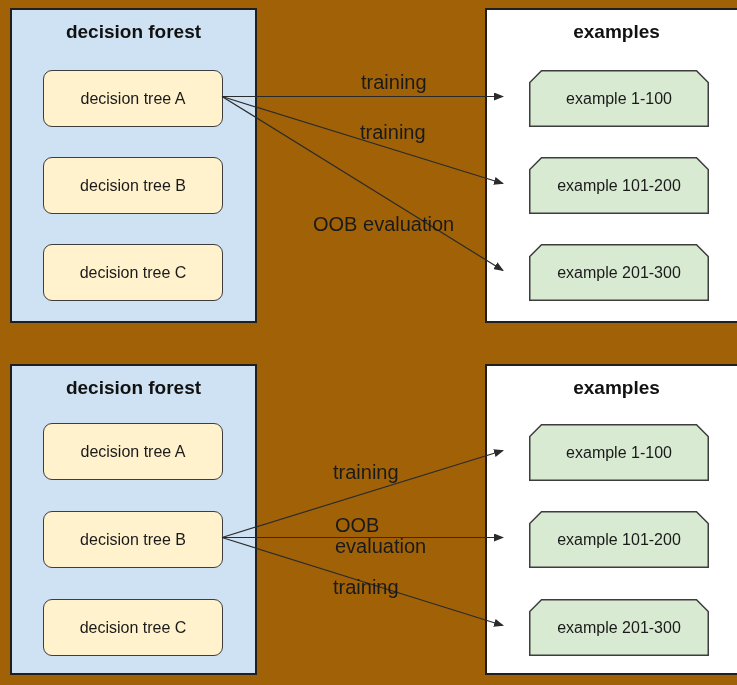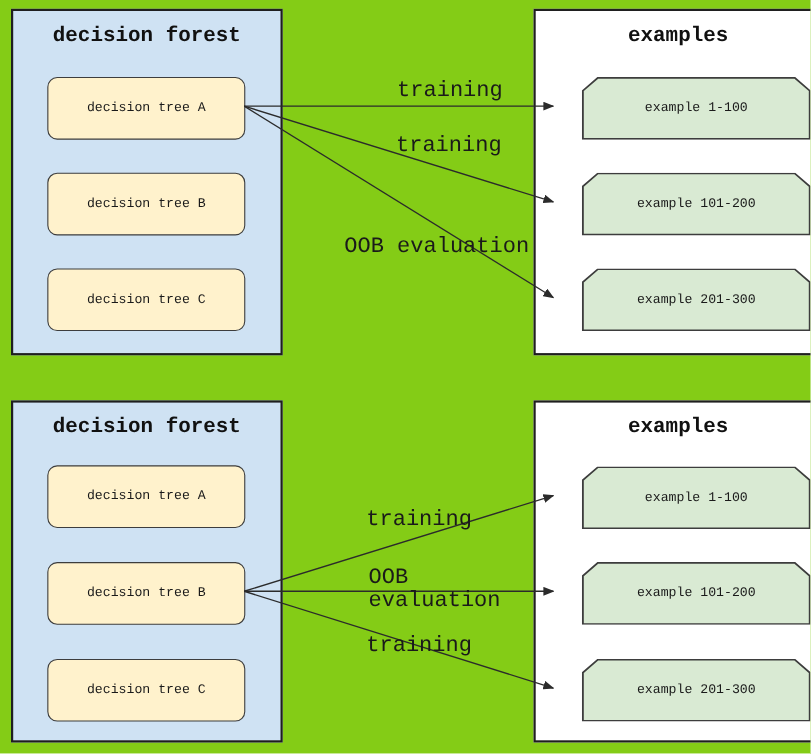--- a/index.html
+++ b/index.html
@@ -1,40 +1,40 @@
 <!DOCTYPE html>
 <html style="--forest_fill: #cfe2f3; --examples_fill: #ffffff; --tree_fill: #fff2cc; --example_fill: #d9ead3; --box_border: #3d3d3d; --panel_border: #1f1f1f; --arrow: #2b2b2b;"><head>
 <meta charset="utf-8">
 <style>
   html,body{margin:0;padding:0;background:#ffffff;}
   .canvas{
     position:relative;width:737px;height:685px;overflow:hidden;
-    font-family:Liberation Mono, monospace;color:#1a1a1a;background:#84cc16;
+    font-family:Liberation Sans, sans-serif;color:#1a1a1a;background:#a16207;
   }
   .panel{
     position:absolute;box-sizing:border-box;
     border:2px solid var(--panel_border);
   }
   .panel-forest{left:10px;width:247px;background:var(--forest_fill);}
   .panel-examples{left:485px;width:263px;background:var(--examples_fill);}
   .panel-title{
     margin:0;padding-top:11px;text-align:center;
     font-size:19px;font-weight:bold;line-height:1.2;color:#111;
   }
   .tree-box{
     position:absolute;left:31px;width:180px;height:57px;box-sizing:border-box;
     background:var(--tree_fill);border:1.5px solid var(--box_border);border-radius:9px;
     display:flex;align-items:center;justify-content:center;
   }
   .example-box{
-    position:absolute;left:42px;width:208px;height:57px;
+    position:absolute;left:42px;width:180px;height:57px;
     display:flex;align-items:center;justify-content:center;
   }
   .example-shape{position:absolute;inset:0;width:100%;height:100%;}
-  .box-label{position:relative;font-size:12px;line-height:1.2;white-space:nowrap;}
+  .box-label{position:relative;font-size:16px;line-height:1.2;white-space:nowrap;}
   .overlay{position:absolute;left:0;top:0;width:737px;height:685px;pointer-events:none;z-index:4;}
   .arrow-line{stroke:var(--arrow);stroke-width:1.2;fill:none;}
   #arrowhead path{fill:var(--arrow);}
   .example-shape polygon{fill:var(--example_fill);stroke:var(--box_border);stroke-width:1.5;}
   .arrow-label{
     position:absolute;font-size:20px;line-height:19px;white-space:nowrap;z-index:5;
   }
   .arrow-label--wrap{white-space:normal;width:86px;line-height:21px;}
 </style>
 </head>

